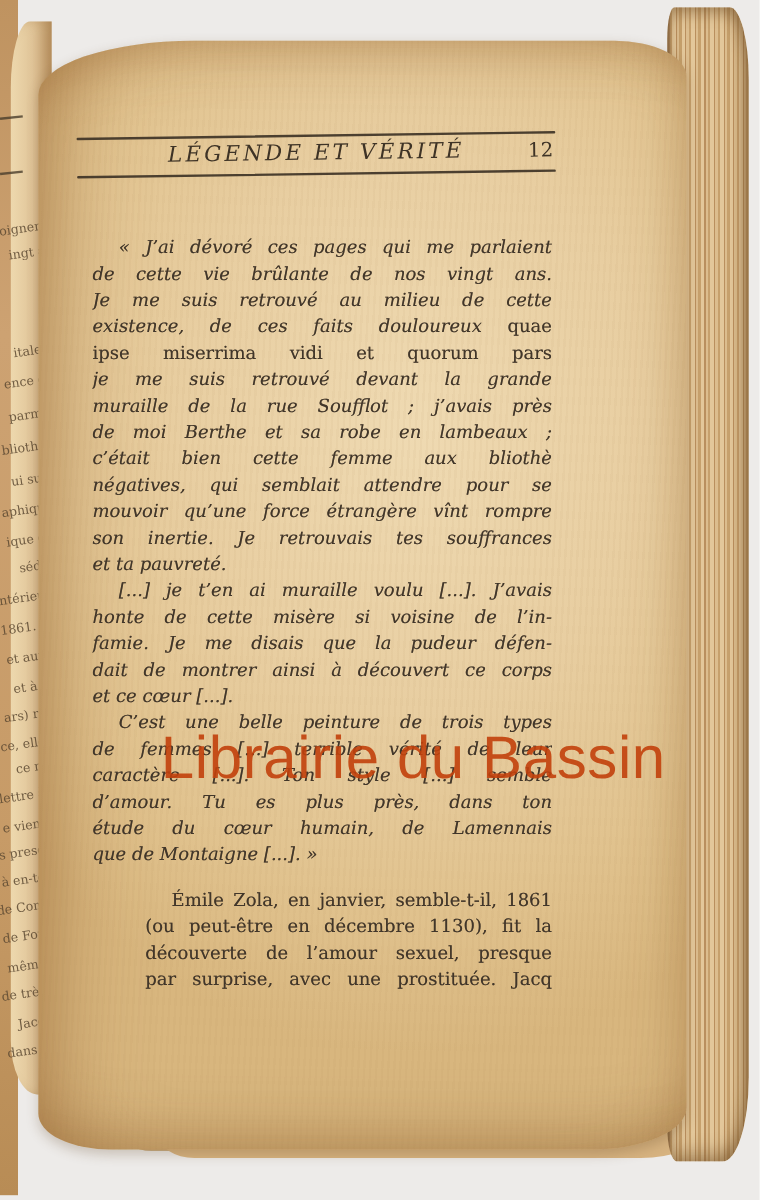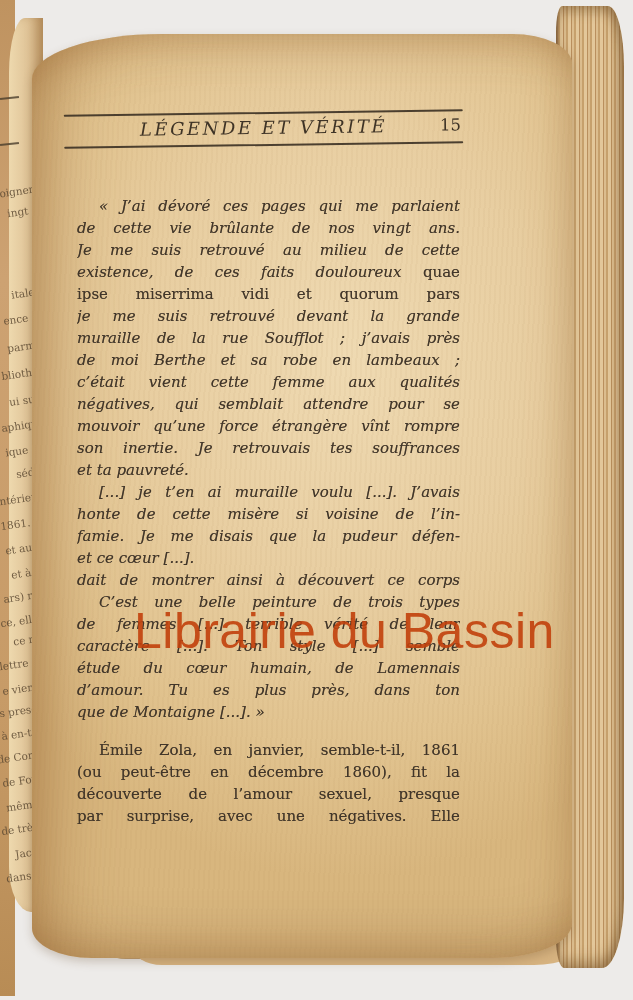--- a/index.html
+++ b/index.html
@@ -80,21 +80,21 @@
     font-style:italic;font-size:18px;letter-spacing:2.5px;
   }
   .hnum{position:absolute;right:2px;top:4px;font-size:16.5px;}
   
   .text-block{
     position:absolute;left:77px;top:195px;width:383px;
     color:#41362a;font-size:15px;
     text-shadow:0 0 .4px rgba(62,48,33,.55);
   }
   .para{font-style:italic;}
-  .para.roman{font-style:normal;}
+  .para.roman{font-style:normal;margin-left:44px;}
   .para.gap{margin-top:16px;}
   .tline{
     height:22px;line-height:22px;overflow:hidden;
     text-align:justify;text-align-last:justify;
   }
   .tline.indent{text-indent:22px;}
   .tline.lastline{text-align:left;text-align-last:left;}
   .rom{font-style:normal;}
   .ital{font-style:italic;}
   
@@ -147,58 +147,58 @@
   <div class="under-sheet sheet2"></div>
   <div class="fore-edge"></div>
 
   <div class="main-page"></div>
   <div class="grain"></div>
 
   <div class="header">
     <div class="hrule top"></div>
     <div class="hrow">
       <div class="htitle">LÉGENDE ET VÉRITÉ</div>
-      <div class="hnum">15</div>
+      <div class="hnum">12</div>
     </div>
     <div class="hrule bottom"></div>
   </div>
 
   <div class="text-block">
       <div class="para italic">
         <div class="tline indent"><span class="ital">« J’ai dévoré ces pages qui me parlaient</span></div>
         <div class="tline"><span class="ital">de cette vie brûlante de nos vingt ans.</span></div>
         <div class="tline"><span class="ital">Je me suis retrouvé au milieu de cette</span></div>
         <div class="tline"><span class="ital">existence, de ces faits douloureux </span><span class="rom">quae</span></div>
         <div class="tline"><span class="rom">ipse miserrima vidi et quorum pars</span></div>
         <div class="tline"><span class="ital">je me suis retrouvé devant la grande</span></div>
         <div class="tline"><span class="ital">muraille de la rue Soufflot ; j’avais près</span></div>
         <div class="tline"><span class="ital">de moi Berthe et sa robe en lambeaux ;</span></div>
-        <div class="tline"><span class="ital">c’était vient cette femme aux qualités</span></div>
+        <div class="tline"><span class="ital">c’était bien cette femme aux bliothè</span></div>
         <div class="tline"><span class="ital">négatives, qui semblait attendre pour se</span></div>
         <div class="tline"><span class="ital">mouvoir qu’une force étrangère vînt rompre</span></div>
         <div class="tline"><span class="ital">son inertie. Je retrouvais tes souffrances</span></div>
         <div class="tline lastline"><span class="ital">et ta pauvreté.</span></div>
       </div>
       <div class="para italic">
         <div class="tline indent"><span class="ital">[...] je t’en ai muraille voulu [...]. J’avais</span></div>
         <div class="tline"><span class="ital">honte de cette misère si voisine de l’in-</span></div>
         <div class="tline"><span class="ital">famie. Je me disais que la pudeur défen-</span></div>
+        <div class="tline"><span class="ital">dait de montrer ainsi à découvert ce corps</span></div>
         <div class="tline lastline"><span class="ital">et ce cœur [...].</span></div>
-        <div class="tline"><span class="ital">dait de montrer ainsi à découvert ce corps</span></div>
       </div>
       <div class="para italic">
         <div class="tline indent"><span class="ital">C’est une belle peinture de trois types</span></div>
         <div class="tline"><span class="ital">de femmes [...] terrible vérité de leur</span></div>
         <div class="tline"><span class="ital">caractère [...]. Ton style [...] semble</span></div>
+        <div class="tline"><span class="ital">d’amour. Tu es plus près, dans ton</span></div>
         <div class="tline"><span class="ital">étude du cœur humain, de Lamennais</span></div>
-        <div class="tline"><span class="ital">d’amour. Tu es plus près, dans ton</span></div>
         <div class="tline lastline"><span class="ital">que de Montaigne [...]. »</span></div>
       </div>
       <div class="para roman gap">
         <div class="tline indent"><span class="rom">Émile Zola, en janvier, semble-t-il, 1861</span></div>
-        <div class="tline"><span class="rom">(ou peut-être en décembre 1860), fit la</span></div>
+        <div class="tline"><span class="rom">(ou peut-être en décembre 1130), fit la</span></div>
         <div class="tline"><span class="rom">découverte de l’amour sexuel, presque</span></div>
-        <div class="tline"><span class="rom">par surprise, avec une négatives. Elle</span></div>
+        <div class="tline"><span class="rom">par surprise, avec une prostituée. Jacq</span></div>
       </div>
     </div>
 
   <div class="watermark" style="color: #c2410c;">Librairie du Bassin</div>
 </div>
 
 </body></html>

